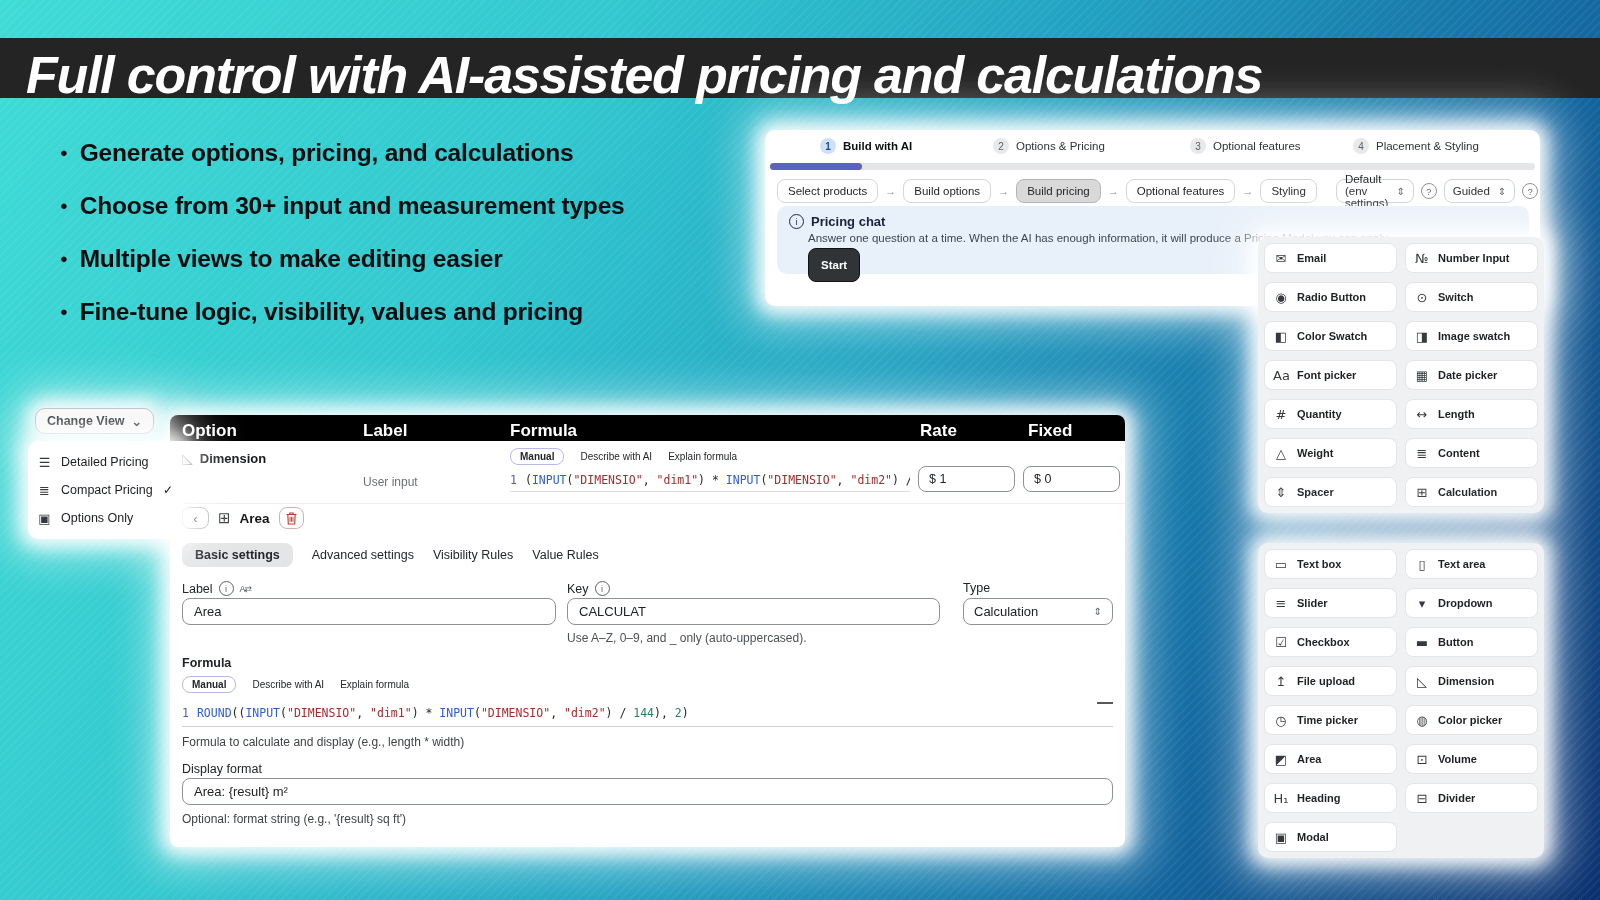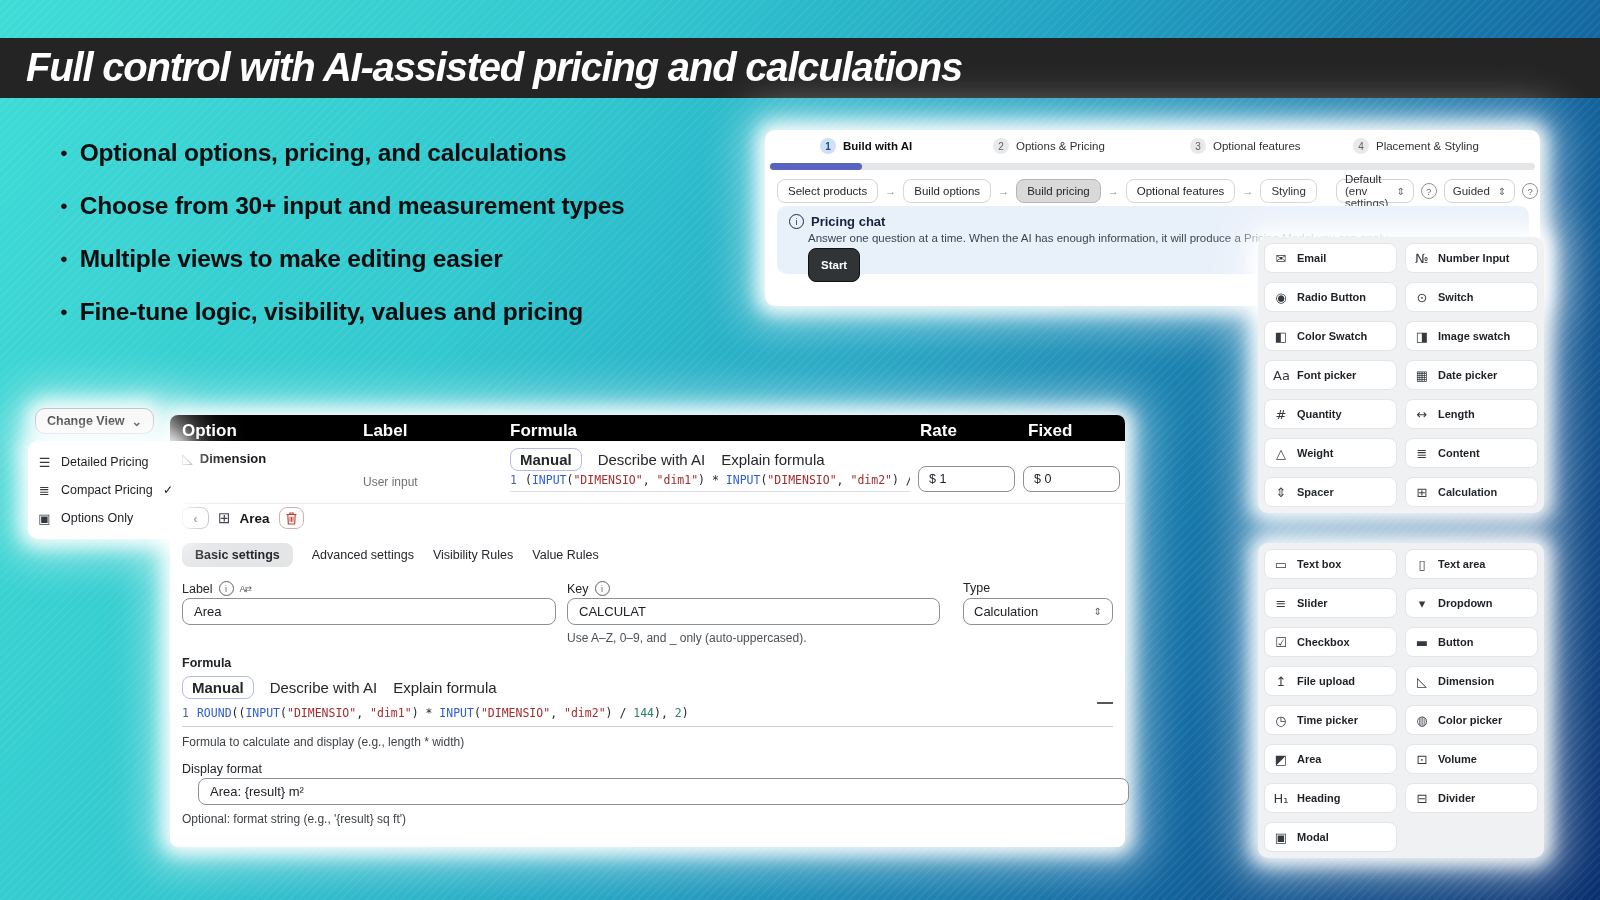--- a/index.html
+++ b/index.html
@@ -6,21 +6,21 @@
   body{font-family:"Liberation Sans",sans-serif;}
   #stage{position:relative;width:1600px;height:900px;overflow:hidden;
     background:linear-gradient(118deg,#3fdcd6 0%,#31c8cf 30%,#22a3c2 52%,#146ba3 76%,#0b2f6e 100%);}
   #stage::before{content:"";position:absolute;inset:0;
     background:repeating-linear-gradient(135deg,rgba(255,255,255,.05) 0 2px,rgba(0,0,0,0) 2px 6px);
     pointer-events:none;}
   .glow{box-shadow:0 0 18px 8px rgba(255,255,255,.92),0 0 42px 22px rgba(255,255,255,.45);}
 
   
   #banner{position:absolute;left:0;top:38px;width:1600px;height:60px;background:#242424;z-index:2;}
-  #banner-title{position:absolute;left:26px;top:7px;font-size:40px;font-weight:bold;font-style:italic;
+  #banner-title{position:absolute;left:26px;top:7px;font-size:52px;font-weight:bold;font-style:italic;
     color:#fff;letter-spacing:-1.2px;white-space:nowrap;}
 
   
   #bullets{position:absolute;left:60px;top:140px;z-index:2;}
   .bullet{font-size:24.5px;line-height:26px;font-weight:bold;color:#0b0d0e;margin-bottom:27px;
     letter-spacing:-0.2px;display:flex;align-items:center;}
   .bullet::before{content:"●";font-size:13px;margin-right:12px;}
 
   
   #wizard-panel{position:absolute;left:765px;top:130px;width:775px;height:176px;background:#fff;
@@ -81,21 +81,21 @@
   #table-head{position:absolute;left:0;top:0;width:100%;height:26px;background:#000;border-radius:8px 8px 0 0;}
   .th{position:absolute;top:6px;font-size:17px;font-weight:bold;color:#fff;}
   .th-0{left:12px}.th-1{left:193px}.th-2{left:340px}.th-3{left:750px}.th-4{left:858px}
   #table-row{position:absolute;left:0;top:26px;width:100%;height:62px;border-bottom:1px solid #ececee;}
   #option-cell{position:absolute;left:12px;top:9px;display:flex;align-items:center;gap:7px;}
   #option-icon{font-size:14px;color:#343a40;font-family:"DejaVu Sans",sans-serif;}
   #option-name{font-size:13px;font-weight:bold;color:#17191c;}
   #user-input-label{position:absolute;left:193px;top:34px;font-size:12px;color:#6d7175;}
   .tabs-row{display:flex;align-items:center;gap:16px;}
   #row-tabs{position:absolute;left:340px;top:7px;}
-  .tab{font-size:15px;color:#24272b;white-space:nowrap;}
+  .tab{font-size:10px;color:#24272b;white-space:nowrap;}
   .tab-sel{border:1.5px solid #b6b9ea;border-radius:8px;padding:2px 9px;font-weight:bold;background:#fff;}
   .code-line{display:flex;align-items:center;gap:8px;font-family:"DejaVu Sans Mono",monospace;
     font-size:11.5px;white-space:pre;}
   .line-num{color:#4d59c0;}
   .tok-k{color:#2b5dd7;}.tok-s{color:#a42c2c;}.tok-n{color:#2a7f62;}.tok-p{color:#26282b;}
   #row-code{position:absolute;left:340px;top:32px;width:400px;border-bottom:1px solid #dcdee1;
     padding-bottom:4px;overflow:hidden;}
   .money-input{position:absolute;top:25px;height:26px;width:97px;border:1px solid #8c9196;border-radius:8px;
     font-size:12.5px;padding:0 10px;color:#202328;box-sizing:border-box;font-family:"Liberation Sans",sans-serif;}
   #rate-input{left:748px;}
@@ -126,34 +126,34 @@
     padding:0 10px;font-size:13px;color:#202328;box-sizing:border-box;}
   #key-helper{left:397px;top:216px;}
   #formula-label{left:12px;top:241px;font-weight:bold;}
   #formula-tabs{position:absolute;left:12px;top:261px;}
   #formula-code{position:absolute;left:12px;top:291px;width:931px;border-bottom:1px solid #cfd2d5;
     padding-bottom:6px;}
   .scroll-dash{position:absolute;right:0;top:-4px;width:16px;border-top:2px solid #55585c;}
   #translate-icon{font-size:9px;color:#5c6166;letter-spacing:-1px;}
   #formula-helper{left:12px;top:320px;color:#3f4347;}
   #display-label{left:12px;top:347px;}
-  #display-input{left:28px;top:363px;width:931px;}
+  #display-input{left:12px;top:363px;width:931px;}
   #display-helper{left:12px;top:397px;color:#3f4347;}
 </style>
 </head>
 <body>
 
 <div id="stage">
 
   <div id="banner">
     <div id="banner-title">Full control with AI-assisted pricing and calculations</div>
   </div>
 
   <div id="bullets">
-    <div class="bullet">Optional options, pricing, and calculations</div>
+    <div class="bullet">Generate options, pricing, and calculations</div>
     <div class="bullet">Choose from 30+ input and measurement types</div>
     <div class="bullet">Multiple views to make editing easier</div>
     <div class="bullet">Fine-tune logic, visibility, values and pricing</div>
   </div>
 
   <div id="wizard-panel" class="glow">
     <div id="wizard-steps">
         <div class="step active" style="left: 55px;">
           <span class="step-num">1</span>
           <span class="step-label">Build with AI</span>

